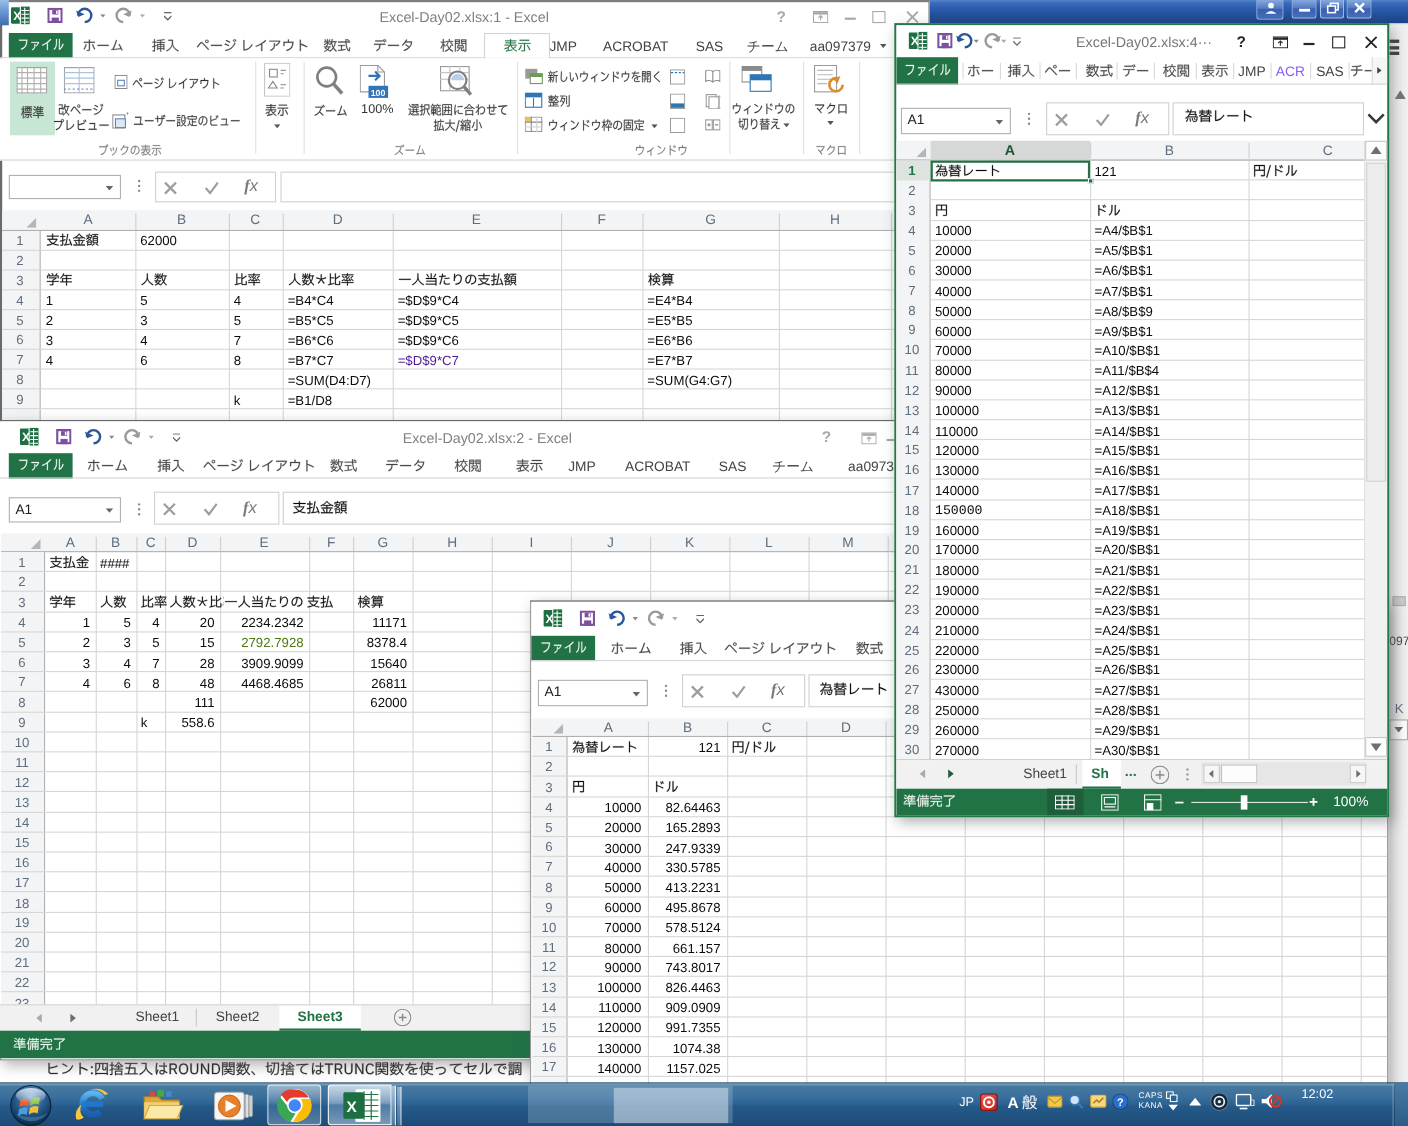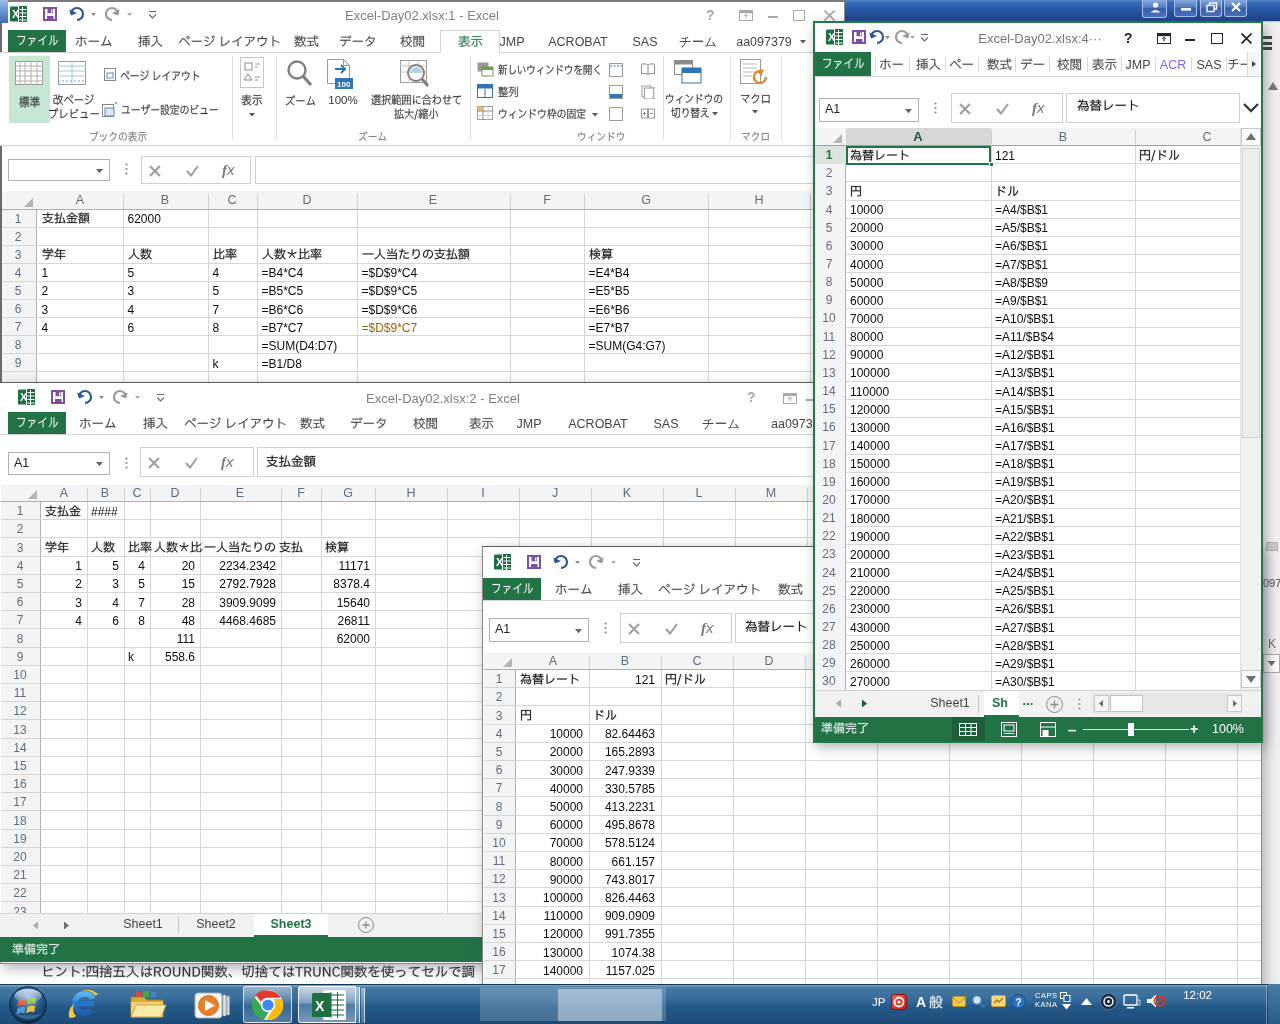--- a/index.html
+++ b/index.html
@@ -768,21 +768,21 @@
 <div style="position:absolute;left:41.5px;top:303.6px;font-family:'Liberation Sans',sans-serif;font-size:12.0px;color:#0c0c0c;font-weight:normal;white-space:pre;line-height:1;">3</div>
 <div style="position:absolute;left:127.5px;top:303.6px;font-family:'Liberation Sans',sans-serif;font-size:12.0px;color:#0c0c0c;font-weight:normal;white-space:pre;line-height:1;">4</div>
 <div style="position:absolute;left:212.5px;top:303.6px;font-family:'Liberation Sans',sans-serif;font-size:12.0px;color:#0c0c0c;font-weight:normal;white-space:pre;line-height:1;">7</div>
 <div style="position:absolute;left:261.5px;top:303.6px;font-family:'Liberation Sans',sans-serif;font-size:12.0px;color:#0c0c0c;font-weight:normal;white-space:pre;line-height:1;">=B6*C6</div>
 <div style="position:absolute;left:361.5px;top:303.6px;font-family:'Liberation Sans',sans-serif;font-size:12.0px;color:#0c0c0c;font-weight:normal;white-space:pre;line-height:1;">=$D$9*C6</div>
 <div style="position:absolute;left:588.5px;top:303.6px;font-family:'Liberation Sans',sans-serif;font-size:12.0px;color:#0c0c0c;font-weight:normal;white-space:pre;line-height:1;">=E6*B6</div>
 <div style="position:absolute;left:41.5px;top:321.7px;font-family:'Liberation Sans',sans-serif;font-size:12.0px;color:#0c0c0c;font-weight:normal;white-space:pre;line-height:1;">4</div>
 <div style="position:absolute;left:127.5px;top:321.7px;font-family:'Liberation Sans',sans-serif;font-size:12.0px;color:#0c0c0c;font-weight:normal;white-space:pre;line-height:1;">6</div>
 <div style="position:absolute;left:212.5px;top:321.7px;font-family:'Liberation Sans',sans-serif;font-size:12.0px;color:#0c0c0c;font-weight:normal;white-space:pre;line-height:1;">8</div>
 <div style="position:absolute;left:261.5px;top:321.7px;font-family:'Liberation Sans',sans-serif;font-size:12.0px;color:#0c0c0c;font-weight:normal;white-space:pre;line-height:1;">=B7*C7</div>
-<div style="position:absolute;left:361.5px;top:321.7px;font-family:'Liberation Sans',sans-serif;font-size:12.0px;color:#a16207;font-weight:normal;white-space:pre;line-height:1;">=$D$9*C7</div>
+<div style="position:absolute;left:361.5px;top:321.7px;font-family:'Liberation Sans',sans-serif;font-size:12.0px;color:#4c1d95;font-weight:normal;white-space:pre;line-height:1;">=$D$9*C7</div>
 <div style="position:absolute;left:588.5px;top:321.7px;font-family:'Liberation Sans',sans-serif;font-size:12.0px;color:#0c0c0c;font-weight:normal;white-space:pre;line-height:1;">=E7*B7</div>
 <div style="position:absolute;left:261.5px;top:339.8px;font-family:'Liberation Sans',sans-serif;font-size:12.0px;color:#0c0c0c;font-weight:normal;white-space:pre;line-height:1;">=SUM(D4:D7)</div>
 <div style="position:absolute;left:588.5px;top:339.8px;font-family:'Liberation Sans',sans-serif;font-size:12.0px;color:#0c0c0c;font-weight:normal;white-space:pre;line-height:1;">=SUM(G4:G7)</div>
 <div style="position:absolute;left:212.5px;top:357.9px;font-family:'Liberation Sans',sans-serif;font-size:12.0px;color:#0c0c0c;font-weight:normal;white-space:pre;line-height:1;">k</div>
 <div style="position:absolute;left:261.5px;top:357.9px;font-family:'Liberation Sans',sans-serif;font-size:12.0px;color:#0c0c0c;font-weight:normal;white-space:pre;line-height:1;">=B1/D8</div>
 <div style="position:absolute;left:0.0px;top:382.0px;width:817.0px;height:582.0px;background:#fff;border:1px solid #888888;box-sizing:border-box;box-shadow:3px 4px 12px rgba(80,80,90,0.45);"></div>
 <div style="position:absolute;left:0.0px;top:382.0px;width:817.0px;height:1.2px;background:#5f5f5f;"></div>
 <div style="position:absolute;left:0.0px;top:383.0px;width:816.0px;height:579.0px;background:#fff;"></div>
 <svg style="position:absolute;left:18.0px;top:388.0px;" width="18.0" height="18.0" viewBox="0 0 18.0 18.0">
       <rect x="0" y="1.5" width="12" height="15" rx="1.2" fill="#1d6f42"></rect>
@@ -1075,21 +1075,21 @@
 <div style="position:absolute;right:1198.0px;top:560.2px;font-family:'Liberation Sans',sans-serif;font-size:12.0px;color:#0c0c0c;font-weight:normal;white-space:pre;line-height:1;">1</div>
 <div style="position:absolute;right:1161.0px;top:560.2px;font-family:'Liberation Sans',sans-serif;font-size:12.0px;color:#0c0c0c;font-weight:normal;white-space:pre;line-height:1;">5</div>
 <div style="position:absolute;right:1135.0px;top:560.2px;font-family:'Liberation Sans',sans-serif;font-size:12.0px;color:#0c0c0c;font-weight:normal;white-space:pre;line-height:1;">4</div>
 <div style="position:absolute;right:1085.0px;top:560.2px;font-family:'Liberation Sans',sans-serif;font-size:12.0px;color:#0c0c0c;font-weight:normal;white-space:pre;line-height:1;">20</div>
 <div style="position:absolute;right:1004.0px;top:560.2px;font-family:'Liberation Sans',sans-serif;font-size:12.0px;color:#0c0c0c;font-weight:normal;white-space:pre;line-height:1;">2234.2342</div>
 <div style="position:absolute;right:910.0px;top:560.2px;font-family:'Liberation Sans',sans-serif;font-size:12.0px;color:#0c0c0c;font-weight:normal;white-space:pre;line-height:1;">11171</div>
 <div style="position:absolute;right:1198.0px;top:578.4px;font-family:'Liberation Sans',sans-serif;font-size:12.0px;color:#0c0c0c;font-weight:normal;white-space:pre;line-height:1;">2</div>
 <div style="position:absolute;right:1161.0px;top:578.4px;font-family:'Liberation Sans',sans-serif;font-size:12.0px;color:#0c0c0c;font-weight:normal;white-space:pre;line-height:1;">3</div>
 <div style="position:absolute;right:1135.0px;top:578.4px;font-family:'Liberation Sans',sans-serif;font-size:12.0px;color:#0c0c0c;font-weight:normal;white-space:pre;line-height:1;">5</div>
 <div style="position:absolute;right:1085.0px;top:578.4px;font-family:'Liberation Sans',sans-serif;font-size:12.0px;color:#0c0c0c;font-weight:normal;white-space:pre;line-height:1;">15</div>
-<div style="position:absolute;right:1004.0px;top:578.4px;font-family:'Liberation Sans',sans-serif;font-size:12.0px;color:#000000;font-weight:normal;white-space:pre;line-height:1;">2792.7928</div>
+<div style="position:absolute;right:1004.0px;top:578.4px;font-family:'Liberation Sans',sans-serif;font-size:12.0px;color:#4d7c0f;font-weight:normal;white-space:pre;line-height:1;">2792.7928</div>
 <div style="position:absolute;right:910.0px;top:578.4px;font-family:'Liberation Sans',sans-serif;font-size:12.0px;color:#0c0c0c;font-weight:normal;white-space:pre;line-height:1;">8378.4</div>
 <div style="position:absolute;right:1198.0px;top:596.6px;font-family:'Liberation Sans',sans-serif;font-size:12.0px;color:#0c0c0c;font-weight:normal;white-space:pre;line-height:1;">3</div>
 <div style="position:absolute;right:1161.0px;top:596.6px;font-family:'Liberation Sans',sans-serif;font-size:12.0px;color:#0c0c0c;font-weight:normal;white-space:pre;line-height:1;">4</div>
 <div style="position:absolute;right:1135.0px;top:596.6px;font-family:'Liberation Sans',sans-serif;font-size:12.0px;color:#0c0c0c;font-weight:normal;white-space:pre;line-height:1;">7</div>
 <div style="position:absolute;right:1085.0px;top:596.6px;font-family:'Liberation Sans',sans-serif;font-size:12.0px;color:#0c0c0c;font-weight:normal;white-space:pre;line-height:1;">28</div>
 <div style="position:absolute;right:1004.0px;top:596.6px;font-family:'Liberation Sans',sans-serif;font-size:12.0px;color:#0c0c0c;font-weight:normal;white-space:pre;line-height:1;">3909.9099</div>
 <div style="position:absolute;right:910.0px;top:596.6px;font-family:'Liberation Sans',sans-serif;font-size:12.0px;color:#0c0c0c;font-weight:normal;white-space:pre;line-height:1;">15640</div>
 <div style="position:absolute;right:1198.0px;top:614.8px;font-family:'Liberation Sans',sans-serif;font-size:12.0px;color:#0c0c0c;font-weight:normal;white-space:pre;line-height:1;">4</div>
 <div style="position:absolute;right:1161.0px;top:614.8px;font-family:'Liberation Sans',sans-serif;font-size:12.0px;color:#0c0c0c;font-weight:normal;white-space:pre;line-height:1;">6</div>
 <div style="position:absolute;right:1135.0px;top:614.8px;font-family:'Liberation Sans',sans-serif;font-size:12.0px;color:#0c0c0c;font-weight:normal;white-space:pre;line-height:1;">8</div>
@@ -1647,21 +1647,21 @@
 <div style="position:absolute;left:850.0px;top:367.4px;font-family:'Liberation Sans',sans-serif;font-size:12.0px;color:#0c0c0c;font-weight:normal;white-space:pre;line-height:1;">100000</div>
 <div style="position:absolute;left:995.0px;top:367.4px;font-family:'Liberation Sans',sans-serif;font-size:12.0px;color:#0c0c0c;font-weight:normal;white-space:pre;line-height:1;">=A13/$B$1</div>
 <div style="position:absolute;left:850.0px;top:385.5px;font-family:'Liberation Sans',sans-serif;font-size:12.0px;color:#0c0c0c;font-weight:normal;white-space:pre;line-height:1;">110000</div>
 <div style="position:absolute;left:995.0px;top:385.5px;font-family:'Liberation Sans',sans-serif;font-size:12.0px;color:#0c0c0c;font-weight:normal;white-space:pre;line-height:1;">=A14/$B$1</div>
 <div style="position:absolute;left:850.0px;top:403.7px;font-family:'Liberation Sans',sans-serif;font-size:12.0px;color:#0c0c0c;font-weight:normal;white-space:pre;line-height:1;">120000</div>
 <div style="position:absolute;left:995.0px;top:403.7px;font-family:'Liberation Sans',sans-serif;font-size:12.0px;color:#0c0c0c;font-weight:normal;white-space:pre;line-height:1;">=A15/$B$1</div>
 <div style="position:absolute;left:850.0px;top:421.8px;font-family:'Liberation Sans',sans-serif;font-size:12.0px;color:#0c0c0c;font-weight:normal;white-space:pre;line-height:1;">130000</div>
 <div style="position:absolute;left:995.0px;top:421.8px;font-family:'Liberation Sans',sans-serif;font-size:12.0px;color:#0c0c0c;font-weight:normal;white-space:pre;line-height:1;">=A16/$B$1</div>
 <div style="position:absolute;left:850.0px;top:440.0px;font-family:'Liberation Sans',sans-serif;font-size:12.0px;color:#0c0c0c;font-weight:normal;white-space:pre;line-height:1;">140000</div>
 <div style="position:absolute;left:995.0px;top:440.0px;font-family:'Liberation Sans',sans-serif;font-size:12.0px;color:#0c0c0c;font-weight:normal;white-space:pre;line-height:1;">=A17/$B$1</div>
-<div style="position:absolute;left:850.0px;top:458.1px;font-family:Liberation Sans, sans-serif;font-size:12.0px;color:#0c0c0c;font-weight:normal;white-space:pre;line-height:1;">150000</div>
+<div style="position:absolute;left:850.0px;top:458.1px;font-family:Liberation Mono, monospace;font-size:12.0px;color:#0c0c0c;font-weight:normal;white-space:pre;line-height:1;">150000</div>
 <div style="position:absolute;left:995.0px;top:458.1px;font-family:'Liberation Sans',sans-serif;font-size:12.0px;color:#0c0c0c;font-weight:normal;white-space:pre;line-height:1;">=A18/$B$1</div>
 <div style="position:absolute;left:850.0px;top:476.3px;font-family:'Liberation Sans',sans-serif;font-size:12.0px;color:#0c0c0c;font-weight:normal;white-space:pre;line-height:1;">160000</div>
 <div style="position:absolute;left:995.0px;top:476.3px;font-family:'Liberation Sans',sans-serif;font-size:12.0px;color:#0c0c0c;font-weight:normal;white-space:pre;line-height:1;">=A19/$B$1</div>
 <div style="position:absolute;left:850.0px;top:494.4px;font-family:'Liberation Sans',sans-serif;font-size:12.0px;color:#0c0c0c;font-weight:normal;white-space:pre;line-height:1;">170000</div>
 <div style="position:absolute;left:995.0px;top:494.4px;font-family:'Liberation Sans',sans-serif;font-size:12.0px;color:#0c0c0c;font-weight:normal;white-space:pre;line-height:1;">=A20/$B$1</div>
 <div style="position:absolute;left:850.0px;top:512.6px;font-family:'Liberation Sans',sans-serif;font-size:12.0px;color:#0c0c0c;font-weight:normal;white-space:pre;line-height:1;">180000</div>
 <div style="position:absolute;left:995.0px;top:512.6px;font-family:'Liberation Sans',sans-serif;font-size:12.0px;color:#0c0c0c;font-weight:normal;white-space:pre;line-height:1;">=A21/$B$1</div>
 <div style="position:absolute;left:850.0px;top:530.7px;font-family:'Liberation Sans',sans-serif;font-size:12.0px;color:#0c0c0c;font-weight:normal;white-space:pre;line-height:1;">190000</div>
 <div style="position:absolute;left:995.0px;top:530.7px;font-family:'Liberation Sans',sans-serif;font-size:12.0px;color:#0c0c0c;font-weight:normal;white-space:pre;line-height:1;">=A22/$B$1</div>
 <div style="position:absolute;left:850.0px;top:548.9px;font-family:'Liberation Sans',sans-serif;font-size:12.0px;color:#0c0c0c;font-weight:normal;white-space:pre;line-height:1;">200000</div>

